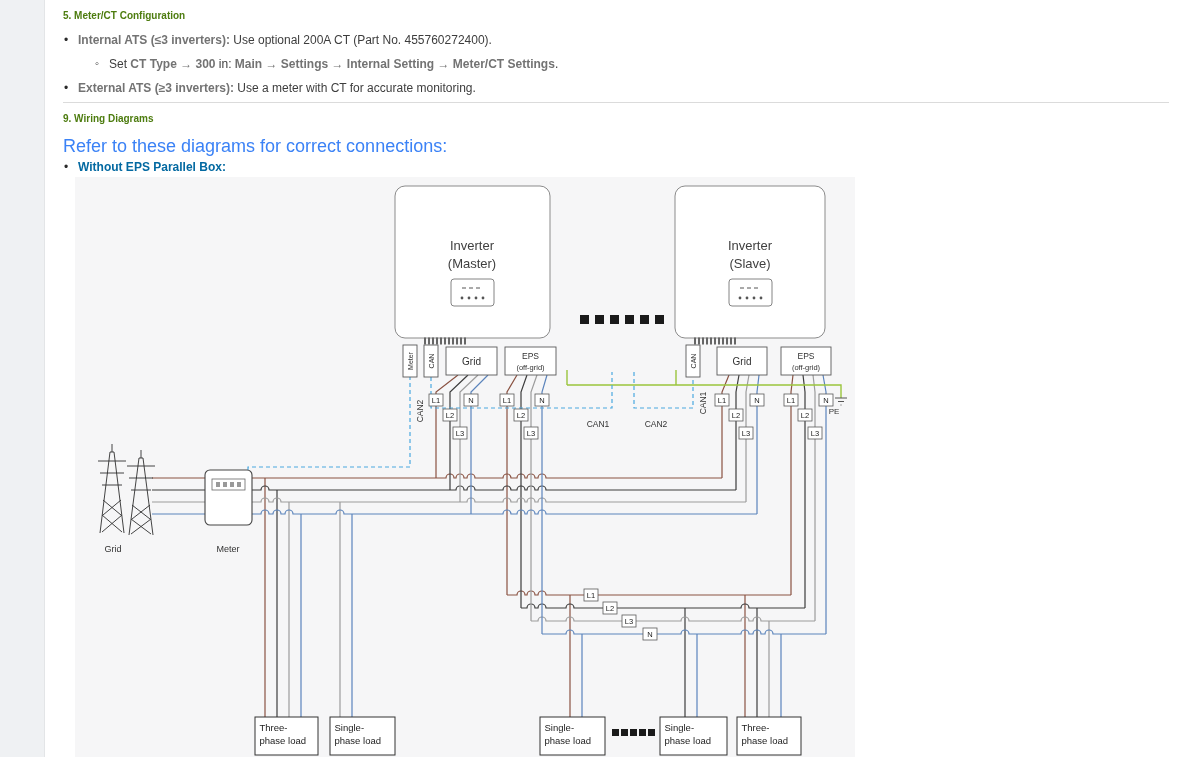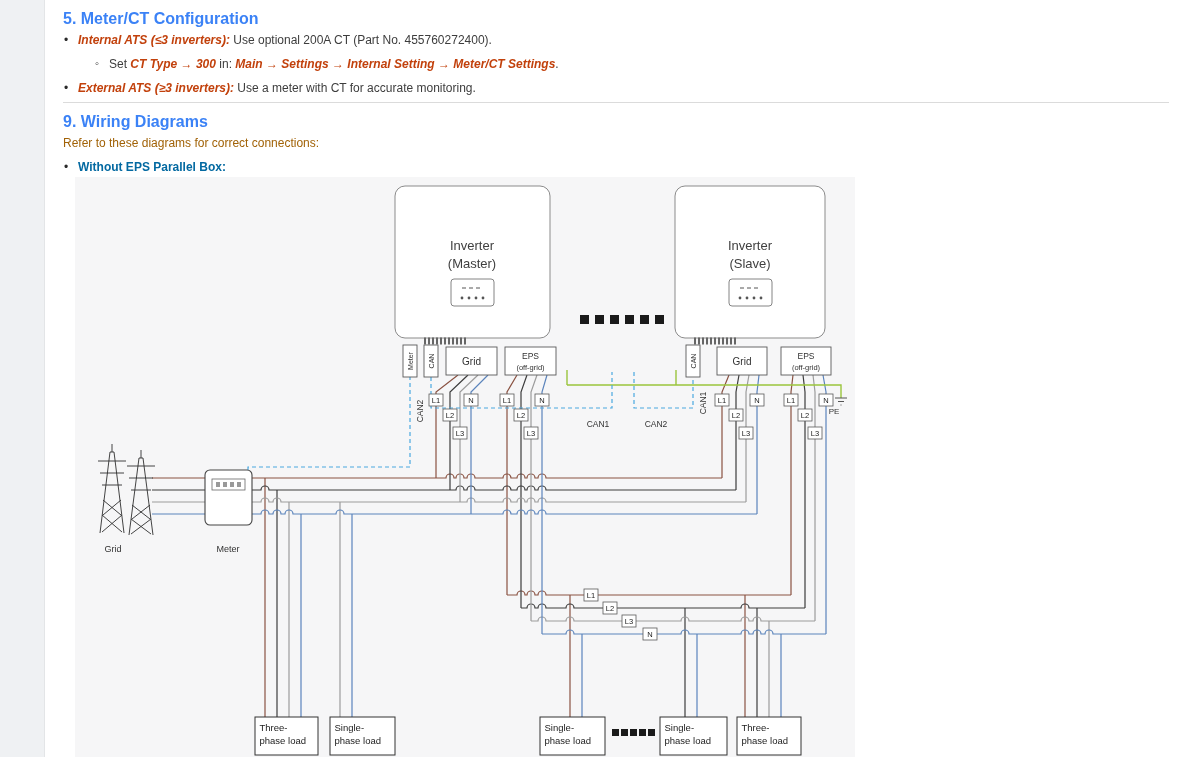--- a/index.html
+++ b/index.html
@@ -6,29 +6,29 @@
   html,body { width:1181px; height:757px; }
   body {
     position:relative; background:#ffffff; overflow:hidden;
     font-family:"Liberation Sans", sans-serif; color:#3a3a3a;
   }
   .left-strip {
     position:absolute; left:0; top:0; width:45px; height:757px;
     background:#eff1f3; border-right:1px solid #e3e5e7;
   }
   .doc-heading {
-    position:absolute; font-size:16px; font-weight:700; color:#3b82f6;
+    position:absolute; font-size:10px; font-weight:700; color:#4d7c0f;
     white-space:pre-wrap;
   }
-  .doc-para { position:absolute; font-size:12px; color:#a16207; white-space:pre-wrap; }
+  .doc-para { position:absolute; font-size:18px; color:#3b82f6; white-space:pre-wrap; }
   .bullet-row { position:absolute; display:flex; font-size:12px; color:#3d3d3d; }
   .bullet-row .marker { flex:none; width:14px; color:#2a2a2a; }
   .bullet-row .marker.open { font-size:11px; }
   .rich { white-space:pre-wrap; }
-  .rich .bold { font-weight:700; color:#c2410c;font-style:italic; }
+  .rich .bold { font-weight:700; color:#737373; }
   .divider { position:absolute; height:1px; background:#dbdbdb; }
   .diagram-svg { position:absolute; left:75px; top:177px; }
   svg text { font-family:"Liberation Sans", sans-serif; }
   .sv-inv   { font-size:13px;  fill:#404040; }
   .sv-port  { font-size:10px;  fill:#333333; }
   .sv-port-s{ font-size:8.5px; fill:#333333; }
   .sv-port-xs{ font-size:7.5px; fill:#333333; }
   .sv-vport { font-size:7px;   fill:#333333; }
   .sv-lbl   { font-size:7.5px; fill:#222222; }
   .sv-can   { font-size:8.5px; fill:#333333; }

